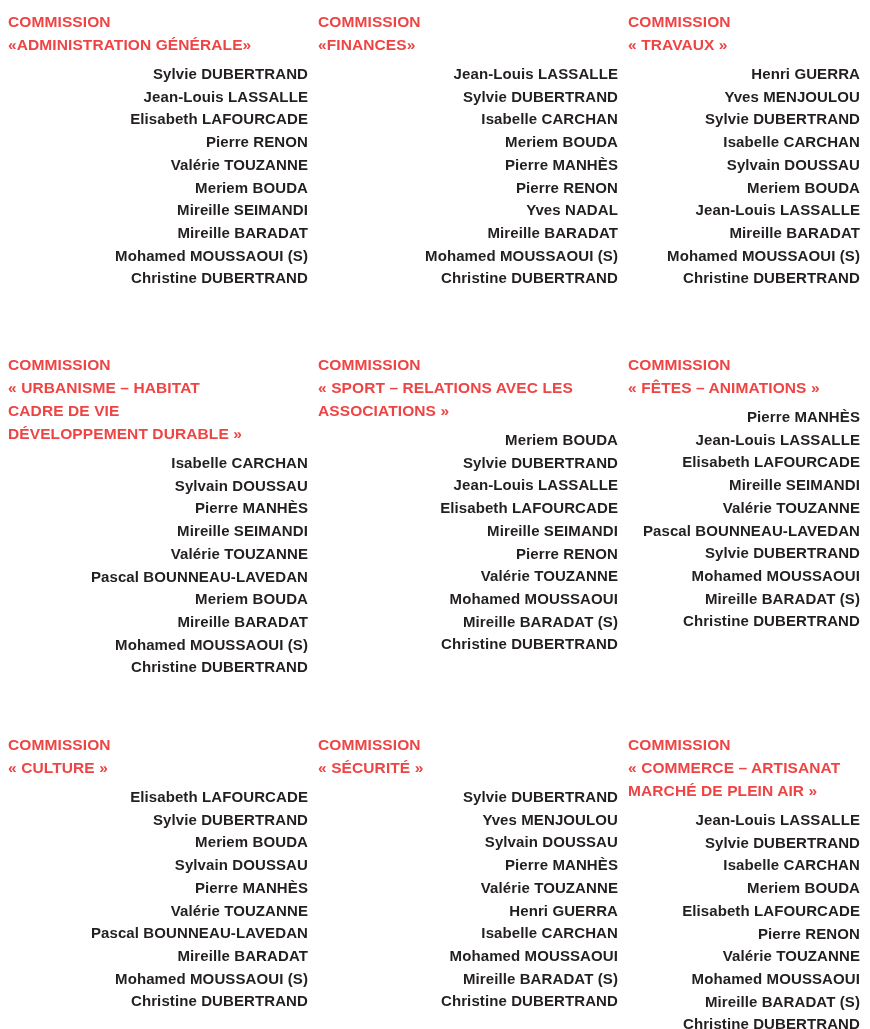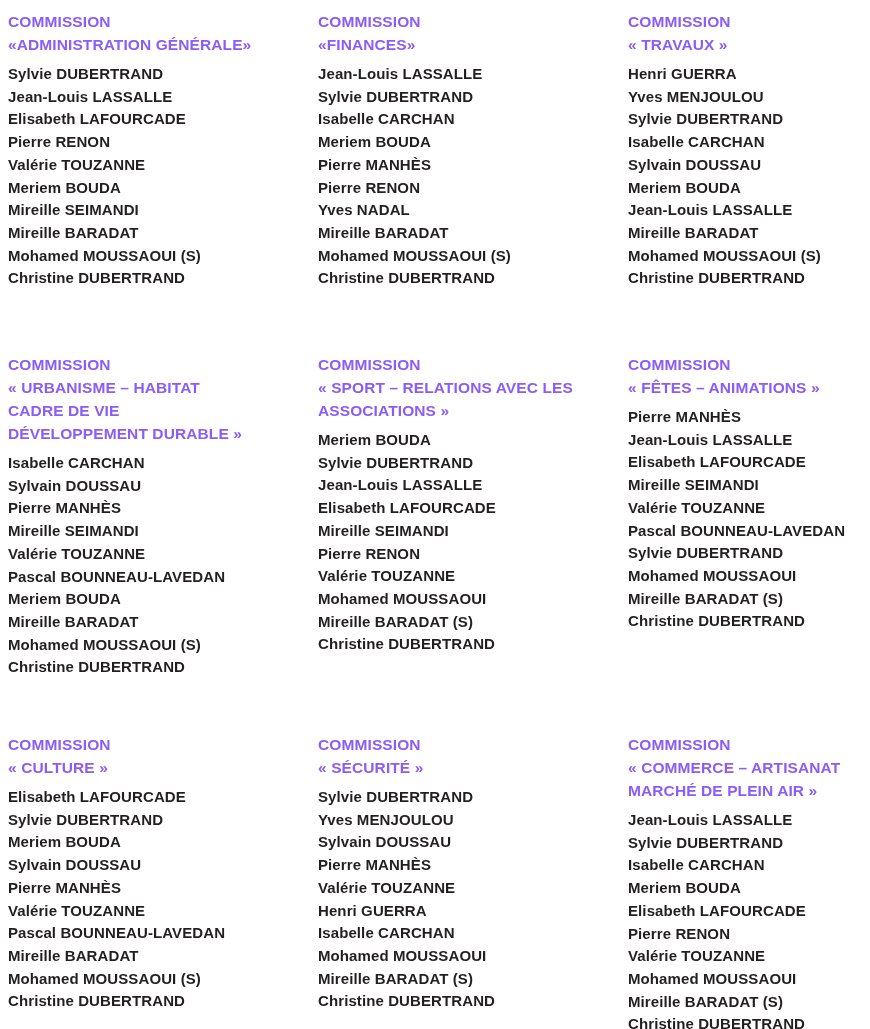--- a/index.html
+++ b/index.html
@@ -23,26 +23,27 @@
   }
   .cell {
     box-sizing: border-box;
     padding-right: 10px;
   }
   .heading {
     margin: 0;
     font-size: 15.5px;
     font-weight: 700;
     line-height: 23px;
-    color: #8b5cf6;
+    color: #ef4444;
     white-space: pre-line;
     letter-spacing: 0.1px;
   }
   .members {
     margin-top: 7px;
+    text-align: right;
   }
   .member {
     font-size: 15px;
     font-weight: 700;
     line-height: 22.7px;
     color: #231f20;
     letter-spacing: 0.1px;
   }
 </style>
 </head>

